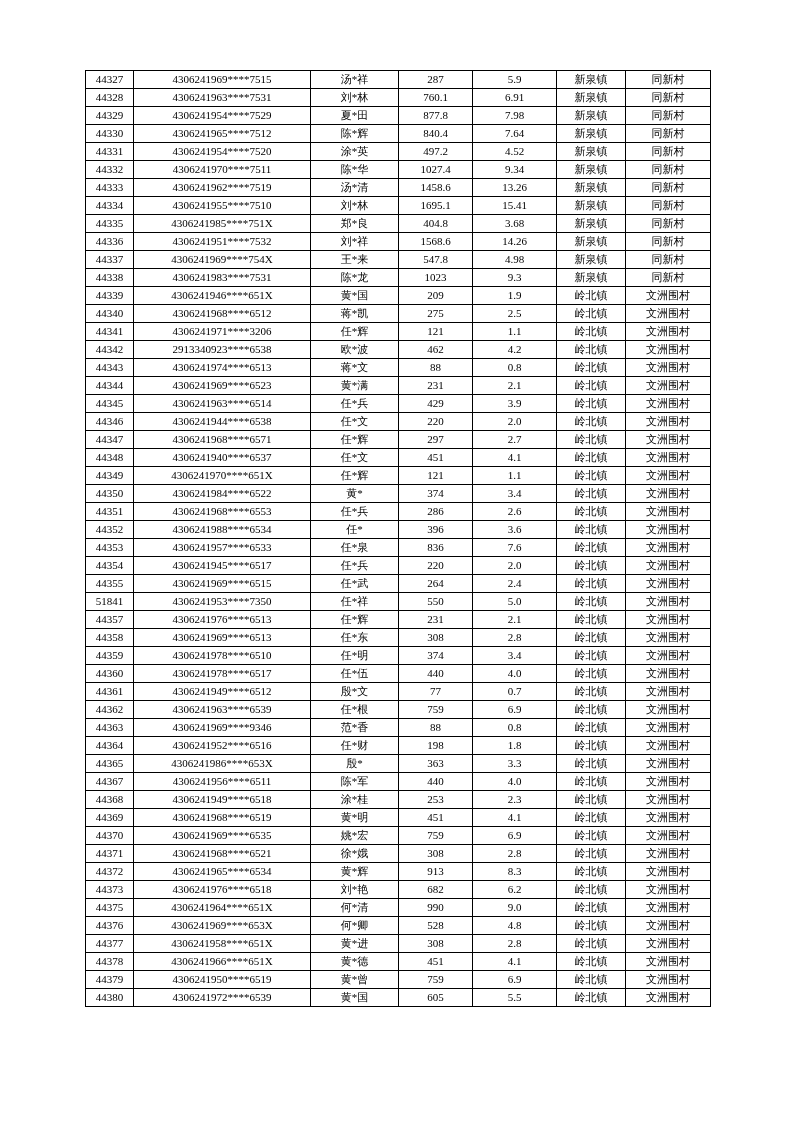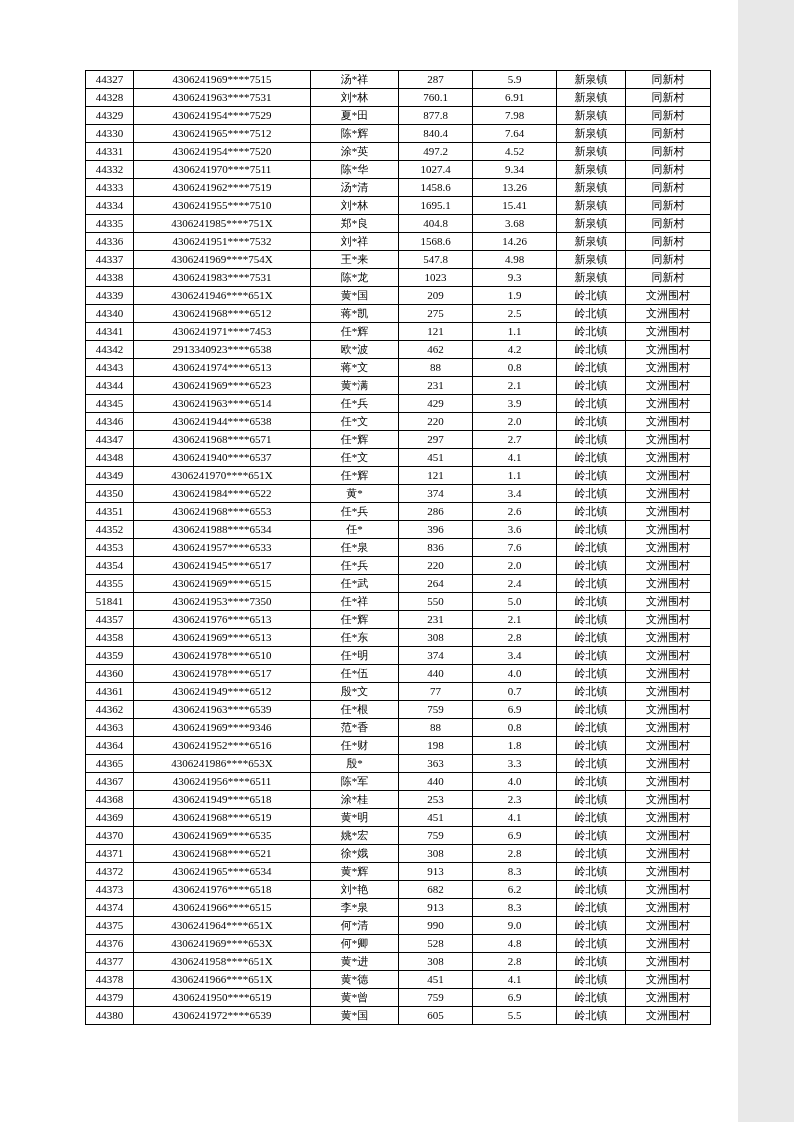--- a/index.html
+++ b/index.html
@@ -2,21 +2,21 @@
 <html><head>
   <meta charset="utf-8">
   <style>
     html, body {
       margin: 0;
       padding: 0;
       background: #e8e8e8;
     }
     .page {
       position: relative;
-      width: 738px;
+      width: 794px;
       height: 1122px;
       background: #ffffff;
       overflow: hidden;
       font-family: "Liberation Serif", serif;
       color: #000000;
     }
     table.data-table {
       position: absolute;
       left: 85px;
       top: 70px;
@@ -179,21 +179,21 @@
           <td>44340</td>
           <td>4306241968****6512</td>
           <td>蒋*凯</td>
           <td>275</td>
           <td>2.5</td>
           <td>岭北镇</td>
           <td>文洲围村</td>
         </tr>
         <tr>
           <td>44341</td>
-          <td>4306241971****7453</td>
+          <td>4306241971****3206</td>
           <td>任*辉</td>
           <td>121</td>
           <td>1.1</td>
           <td>岭北镇</td>
           <td>文洲围村</td>
         </tr>
         <tr>
           <td>44342</td>
           <td>2913340923****6538</td>
           <td>欧*波</td>
@@ -466,29 +466,20 @@
         <tr>
           <td>44373</td>
           <td>4306241976****6518</td>
           <td>刘*艳</td>
           <td>682</td>
           <td>6.2</td>
           <td>岭北镇</td>
           <td>文洲围村</td>
         </tr>
         <tr>
-          <td>44374</td>
-          <td>4306241966****6515</td>
-          <td>李*泉</td>
-          <td>913</td>
-          <td>8.3</td>
-          <td>岭北镇</td>
-          <td>文洲围村</td>
-        </tr>
-        <tr>
           <td>44375</td>
           <td>4306241964****651X</td>
           <td>何*清</td>
           <td>990</td>
           <td>9.0</td>
           <td>岭北镇</td>
           <td>文洲围村</td>
         </tr>
         <tr>
           <td>44376</td>

